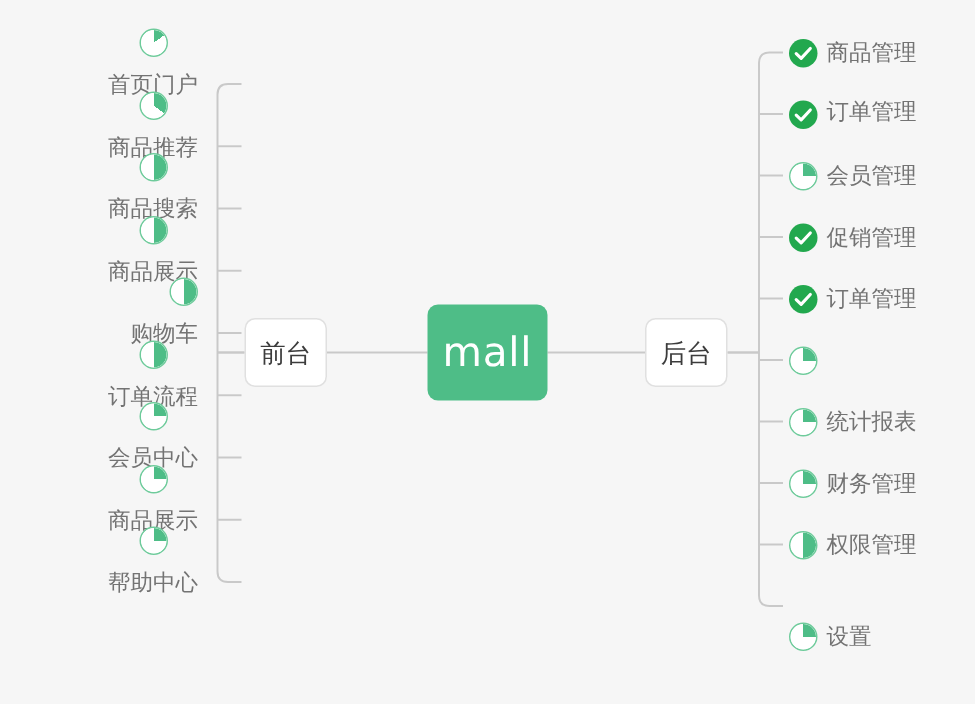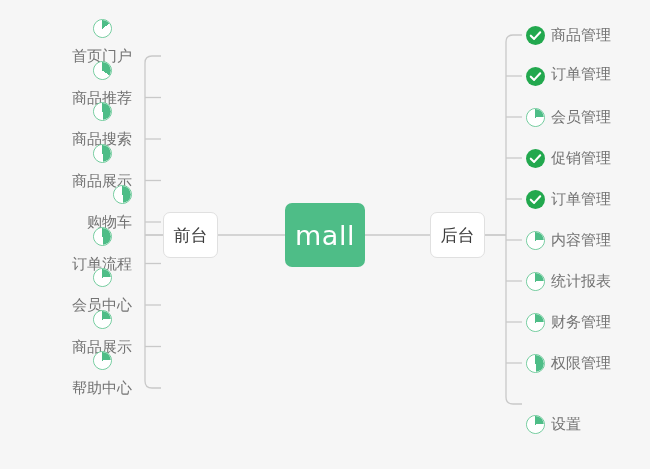--- a/index.html
+++ b/index.html
@@ -246,21 +246,20 @@
           <svg viewBox="0 0 19 19" xmlns="http://www.w3.org/2000/svg">
             <path d="M4.8 9.7 L8.1 12.9 L14.2 6.3" fill="none" stroke="#ffffff" stroke-width="2.1" stroke-linecap="round" stroke-linejoin="round"></path>
           </svg>
         </span>
         <span class="leaf-label">订单管理</span>
       </div>
       <div class="leaf right" style="top: 228px;">
         <span class="ico partial">
           <span class="pie" style="background: conic-gradient(rgb(78, 189, 135) 0deg, rgb(78, 189, 135) 90deg, rgb(255, 255, 255) 90deg, rgb(255, 255, 255) 360deg);"></span>
         </span>
-        <span class="leaf-label">内容管理</span>
       </div>
       <div class="leaf right" style="top: 269px;">
         <span class="ico partial">
           <span class="pie" style="background: conic-gradient(rgb(78, 189, 135) 0deg, rgb(78, 189, 135) 90deg, rgb(255, 255, 255) 90deg, rgb(255, 255, 255) 360deg);"></span>
         </span>
         <span class="leaf-label">统计报表</span>
       </div>
       <div class="leaf right" style="top: 310px;">
         <span class="ico partial">
           <span class="pie" style="background: conic-gradient(rgb(78, 189, 135) 0deg, rgb(78, 189, 135) 90deg, rgb(255, 255, 255) 90deg, rgb(255, 255, 255) 360deg);"></span>

